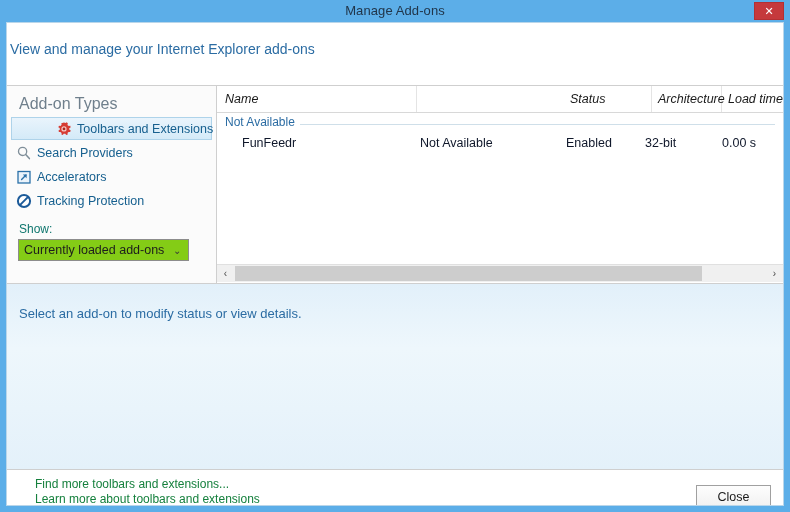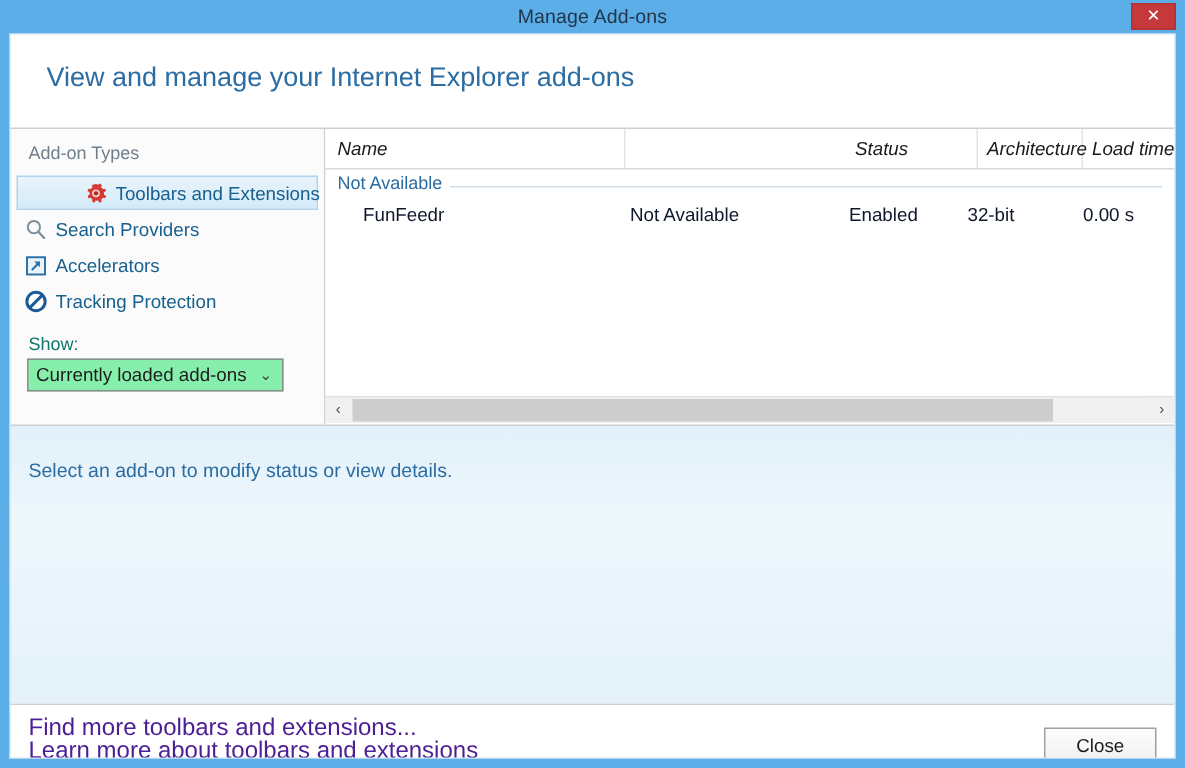--- a/index.html
+++ b/index.html
@@ -106,23 +106,23 @@
   .heading {
     position: absolute;
     left: 0; top: 0;
     width: 776px;
     height: 62px;
     background: #ffffff;
     z-index: 4;
   }
   .heading-text {
     position: absolute;
-    left: 24px;
+    left: 3px;
     top: 18px;
-    font-size: 18px;
+    font-size: 14px;
     color: #2b6ca3;
   }
   .heading-rule {
     position: absolute;
     left: 0;
     top: 62px;
     width: 776px;
     height: 1px;
     background: #cfcfcf;
     z-index: 4;
@@ -137,21 +137,21 @@
     height: 197px;
     background: #fbfbfb;
     border-right: 1px solid #cfcfcf;
     box-sizing: border-box;
     z-index: 4;
   }
   .pane-title {
     position: absolute;
     left: 12px;
     top: 9px;
-    font-size: 12px;
+    font-size: 16px;
     color: #6f7f8c;
   }
   .cat-list {
     position: absolute;
     left: 0;
     top: 31px;
     width: 209px;
   }
   .cat-item {
     position: relative;
@@ -190,21 +190,21 @@
     font-size: 12px;
     color: #0f766e;
   }
   .show-select {
     position: absolute;
     left: 11px;
     top: 153px;
     width: 171px;
     height: 22px;
     box-sizing: border-box;
-    background: #86efac;
+    background: #84cc16;
     border: 1px solid #8c8c8c;
     cursor: pointer;
   }
   .show-select-value {
     position: absolute;
     left: 5px;
     top: 2px;
     font-size: 12.5px;
     color: #1d1d1d;
     line-height: 17px;
@@ -371,23 +371,23 @@
     top: 446px;
     width: 776px;
     height: 36px;
     background: #ffffff;
     border-top: 1px solid #cfcfcf;
     box-sizing: border-box;
     z-index: 4;
   }
   .footer-link {
     position: absolute;
-    left: 12px;
-    font-size: 16px;
-    color: #4c1d95;
+    left: 28px;
+    font-size: 12px;
+    color: #15803d;
     text-decoration: none;
     cursor: pointer;
     white-space: nowrap;
   }
   .footer-link.l1 { top: 7px; }
   .footer-link.l2 { top: 22px; }
   .close-btn {
     position: absolute;
     right: 12px;
     top: 15px;

